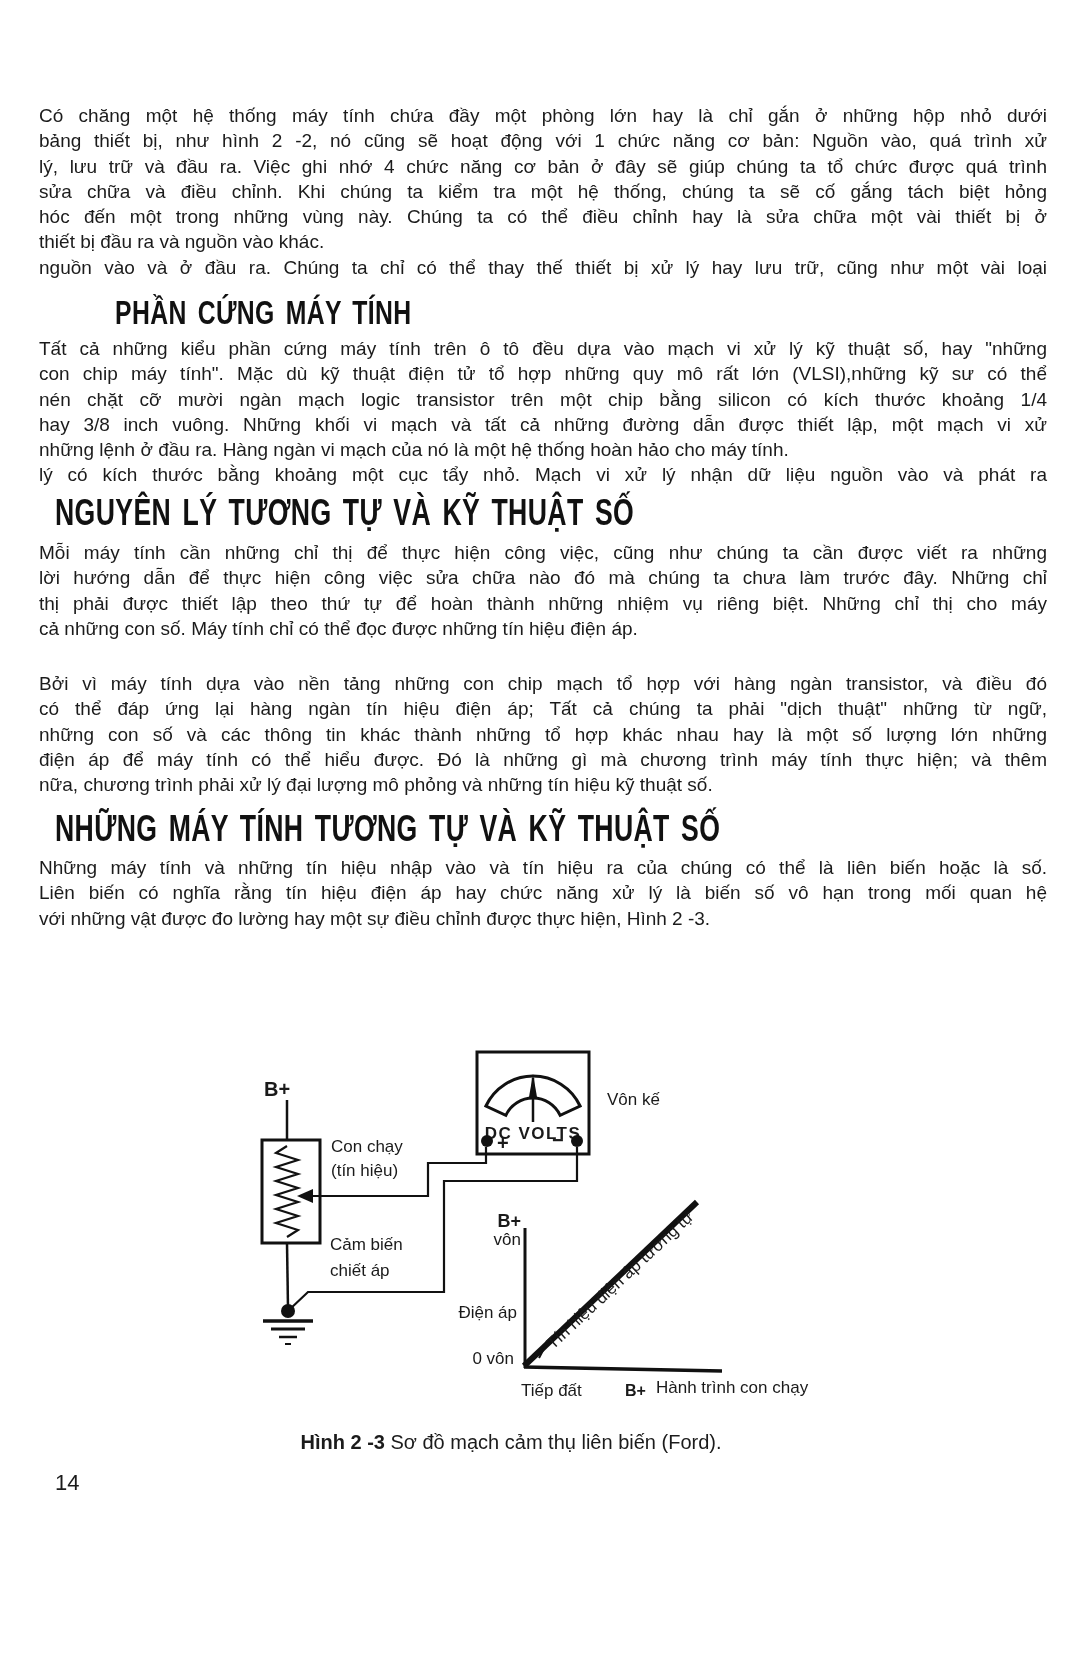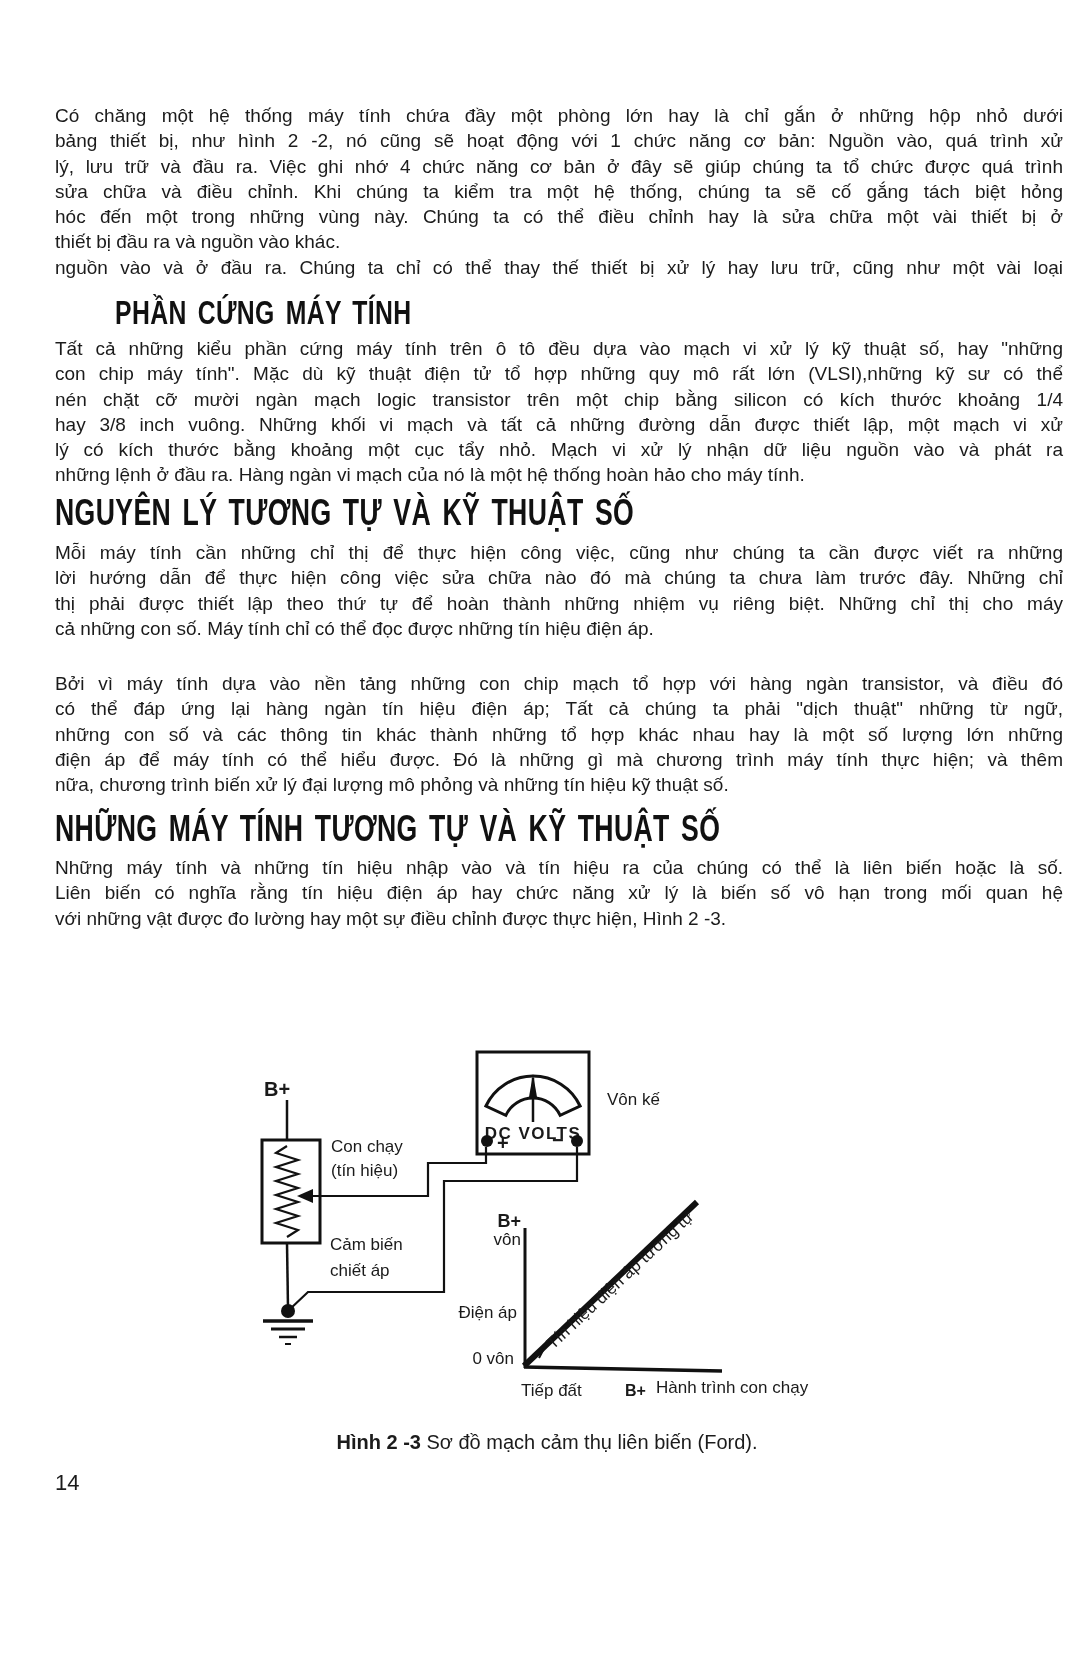--- a/index.html
+++ b/index.html
@@ -1,34 +1,34 @@
 <!DOCTYPE html>
 <html><head>
 <meta charset="utf-8">
 <style>
   html,body{margin:0;padding:0;background:#e8e8e8;}
   .page{
     position:relative;width:1081px;height:1675px;background:#ffffff;
     margin:0 auto;font-family:"Liberation Sans",sans-serif;color:#1b1b1b;
     overflow:hidden;
   }
-  .para{position:absolute;width:1008px;left:55px;font-size:19px;line-height:25.3px;}
+  .para{position:absolute;width:1008px;left:39px;font-size:19px;line-height:25.3px;}
   .pline{text-align:justify;text-align-last:justify;white-space:normal;}
   .pline.last{text-align-last:left;}
   .hd{
     position:absolute;font-weight:700;color:#111;
     transform-origin:left center;letter-spacing:.5px;word-spacing:5px;
     white-space:nowrap;
   }
   .hd1{left:115px;top:294px;font-size:33px;transform:scaleX(.75);}
   .hd2{left:55px;top:492px;font-size:37px;transform:scaleX(.72);}
   .hd3{left:55px;top:808px;font-size:37px;transform:scaleX(.72);}
   .figure-svg{position:absolute;left:0;top:1030px;width:1081px;height:390px;}
   svg text{font-family:"Liberation Sans",sans-serif;fill:#1a1a1a;}
-  .caption{position:absolute;left:0;top:1431px;width:1022px;text-align:center;font-size:20px;margin-left:36px;}
+  .caption{position:absolute;left:0;top:1431px;width:1022px;text-align:center;font-size:20px;}
   .caption b{font-weight:700;}
   .pagenum{position:absolute;left:55px;top:1470px;font-size:22px;}
 </style>
 </head>
 <body>
 
 <div class="page">
 
   <div class="para" style="top:103px">
     <div class="pline">Có chăng một hệ thống máy tính chứa đầy một phòng lớn hay là chỉ gắn ở những hộp nhỏ dưới</div>
@@ -40,39 +40,39 @@
     <div class="pline">nguồn vào và ở đầu ra. Chúng ta chỉ có thể thay thế thiết bị xử lý hay lưu trữ, cũng như một vài loại</div>
   </div>
 
   <div class="hd hd1">PHẦN CỨNG MÁY TÍNH</div>
 
   <div class="para" style="top:336px">
     <div class="pline">Tất cả những kiểu phần cứng máy tính trên ô tô đều dựa vào mạch vi xử lý kỹ thuật số, hay "những</div>
     <div class="pline">con chip máy tính". Mặc dù kỹ thuật điện tử tổ hợp những quy mô rất lớn (VLSI),những kỹ sư có thể</div>
     <div class="pline">nén chặt cỡ mười ngàn mạch logic transistor trên một chip bằng silicon có kích thước khoảng 1/4</div>
     <div class="pline">hay 3/8 inch vuông. Những khối vi mạch và tất cả những đường dẫn được thiết lập, một mạch vi xử</div>
+    <div class="pline last">những lệnh ở đầu ra. Hàng ngàn vi mạch của nó là một hệ thống hoàn hảo cho máy tính.</div>
     <div class="pline">lý có kích thước bằng khoảng một cục tẩy nhỏ. Mạch vi xử lý nhận dữ liệu nguồn vào và phát ra</div>
-    <div class="pline last">những lệnh ở đầu ra. Hàng ngàn vi mạch của nó là một hệ thống hoàn hảo cho máy tính.</div>
   </div>
 
   <div class="hd hd2">NGUYÊN LÝ TƯƠNG TỰ VÀ KỸ THUẬT SỐ</div>
 
   <div class="para" style="top:540px">
     <div class="pline">Mỗi máy tính cần những chỉ thị để thực hiện công việc, cũng như chúng ta cần được viết ra những</div>
     <div class="pline">lời hướng dẫn để thực hiện công việc sửa chữa nào đó mà chúng ta chưa làm trước đây. Những chỉ</div>
     <div class="pline">thị phải được thiết lập theo thứ tự để hoàn thành những nhiệm vụ riêng biệt. Những chỉ thị cho máy</div>
     <div class="pline last">cả những con số. Máy tính chỉ có thể đọc được những tín hiệu điện áp.</div>
   </div>
 
   <div class="para" style="top:671px">
     <div class="pline">Bởi vì máy tính dựa vào nền tảng những con chip mạch tổ hợp với hàng ngàn transistor, và điều đó</div>
     <div class="pline">có thể đáp ứng lại hàng ngàn tín hiệu điện áp; Tất cả chúng ta phải "dịch thuật" những từ ngữ,</div>
     <div class="pline">những con số và các thông tin khác thành những tổ hợp khác nhau hay là một số lượng lớn những</div>
     <div class="pline">điện áp để máy tính có thể hiểu được. Đó là những gì mà chương trình máy tính thực hiện; và thêm</div>
-    <div class="pline last">nữa, chương trình biến xử lý đại lượng mô phỏng và những tín hiệu kỹ thuật số.</div>
+    <div class="pline last">nữa, chương trình phải xử lý đại lượng mô phỏng và những tín hiệu kỹ thuật số.</div>
   </div>
 
   <div class="hd hd3">NHỮNG MÁY TÍNH TƯƠNG TỰ VÀ KỸ THUẬT SỐ</div>
 
   <div class="para" style="top:855px">
     <div class="pline">Những máy tính và những tín hiệu nhập vào và tín hiệu ra của chúng có thể là liên biến hoặc là số.</div>
     <div class="pline">Liên biến có nghĩa rằng tín hiệu điện áp hay chức năng xử lý là biến số vô hạn trong mối quan hệ</div>
     <div class="pline last">với những vật được đo lường hay một sự điều chỉnh được thực hiện, Hình 2 -3.</div>
   </div>
 

